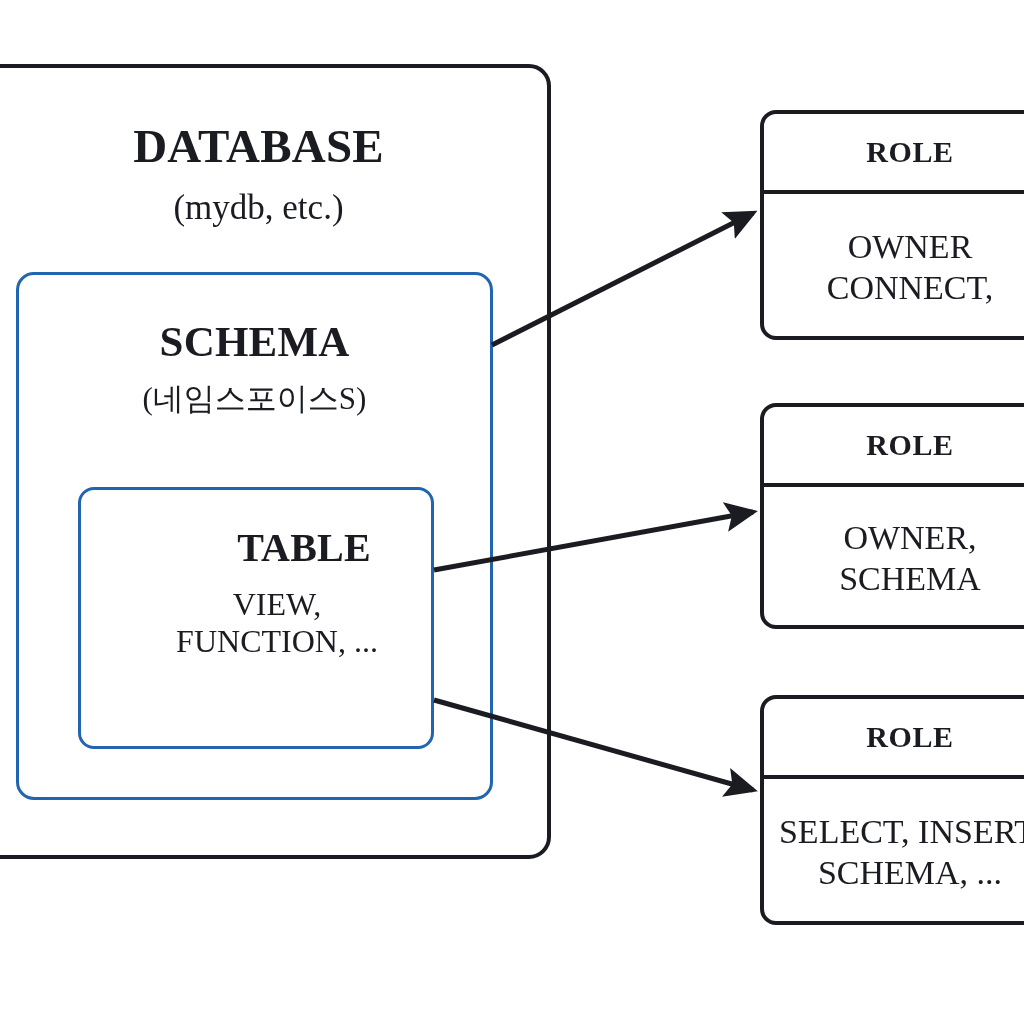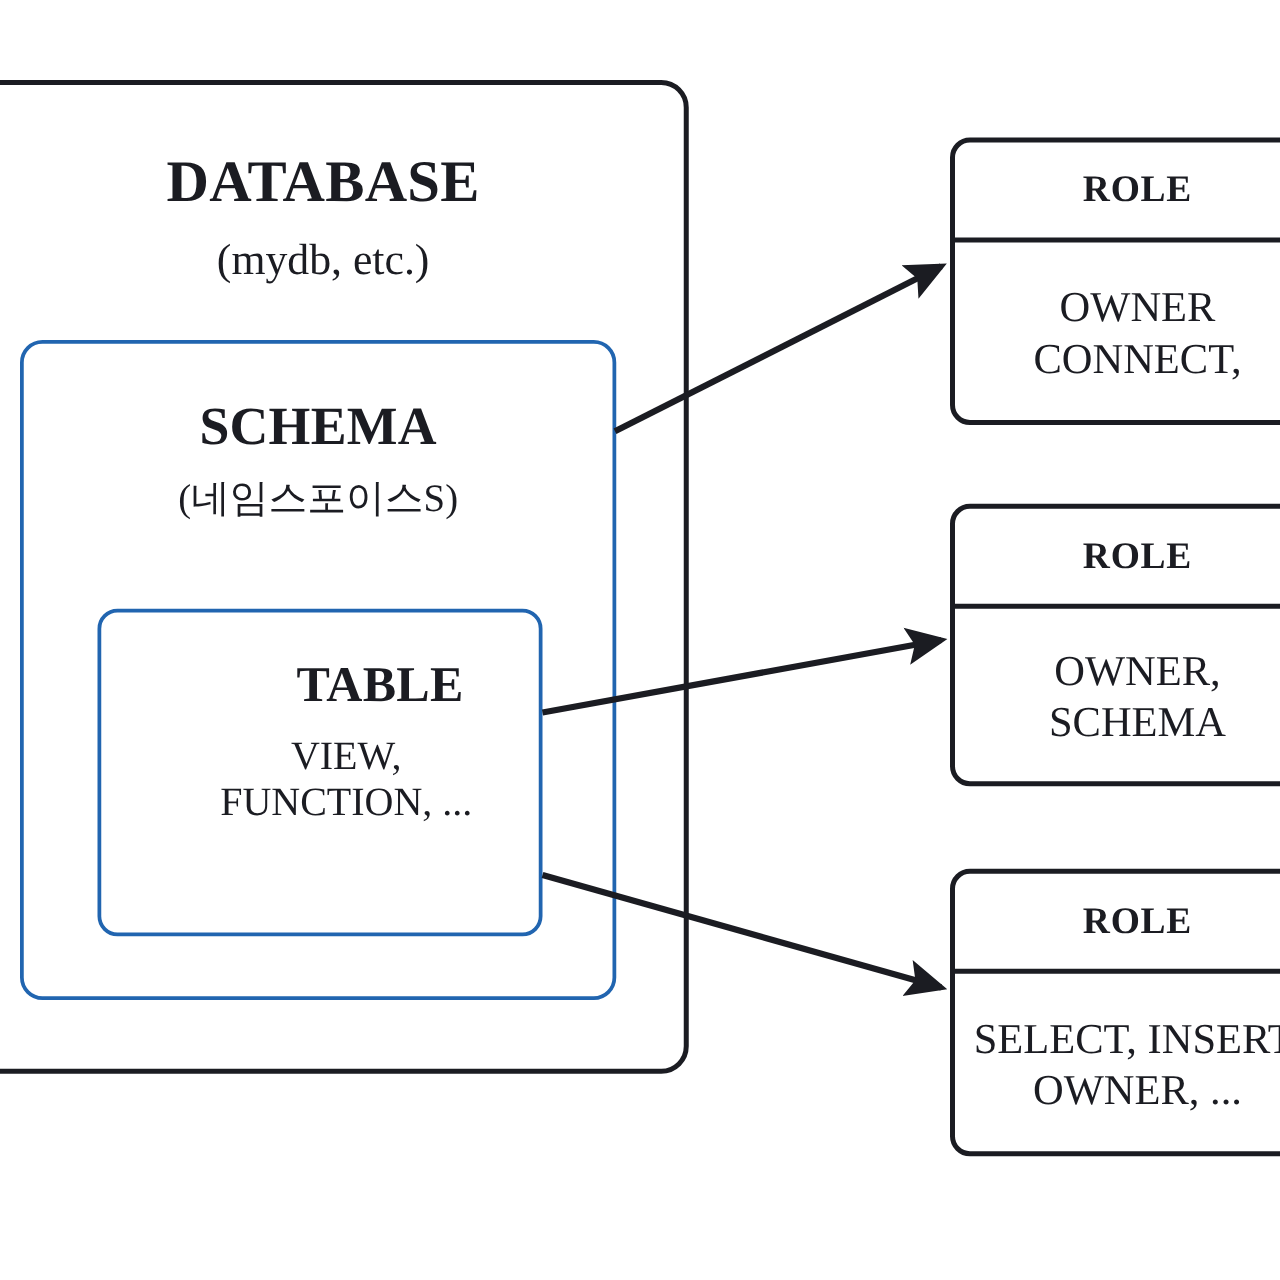--- a/index.html
+++ b/index.html
@@ -193,21 +193,21 @@
     <div class="role-body">
       <div>OWNER,</div>
       <div>SCHEMA</div>
     </div>
   </div>
 
   <div class="role-card" id="role-card-2">
     <div class="role-head">ROLE</div>
     <div class="role-body">
       <div>SELECT, INSERT,</div>
-      <div>OWNER, ...</div>
+      <div>SCHEMA, ...</div>
     </div>
   </div>
 
   <svg id="arrow-layer" viewBox="0 0 1024 1024">
     <defs>
       <marker id="arrowhead" markerWidth="7" markerHeight="7" refX="5.6" refY="3.3" orient="auto" markerUnits="strokeWidth">
         <path d="M0,0.3 L6.6,3.3 L0,6.3 L1.3,3.3 Z" fill="#1b1c22"></path>
       </marker>
     </defs>
 

